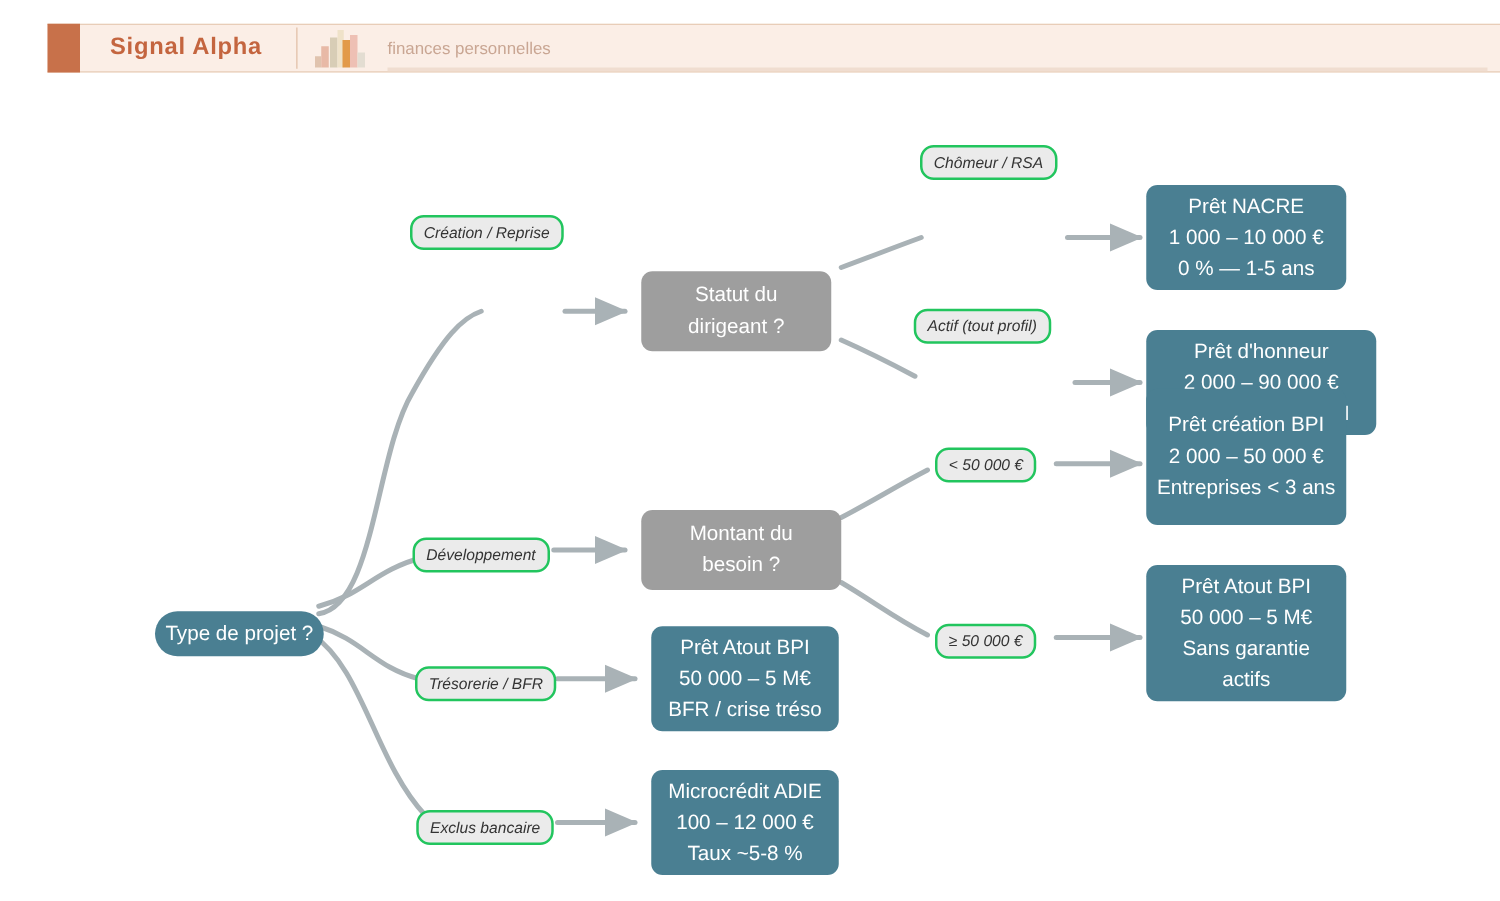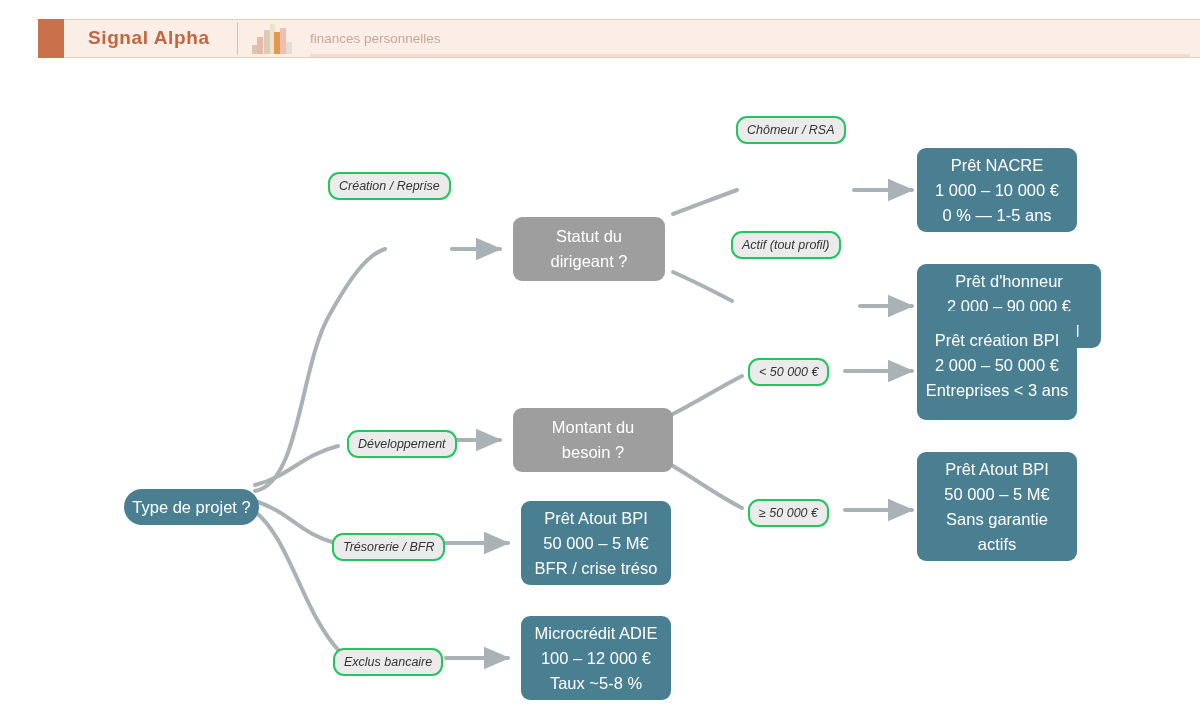--- a/index.html
+++ b/index.html
@@ -244,27 +244,27 @@
   </div>
 
   <div class="node node-leaf" style="left:521px; top:552px; width:150px; height:84px;">
     <span class="node-text">Microcrédit ADIE
 100 – 12 000 €
 Taux ~5-8 %</span>
   </div>
 
   <div class="edge-label" style="left:328px; top:108px;">Création / Reprise</div>
 
-  <div class="edge-label" style="left:347px; top:366px;">Développement</div>
+  <div class="edge-label" style="left:330px; top:366px;">Développement</div>
 
   <div class="edge-label" style="left:332px; top:469px;">Trésorerie / BFR</div>
 
   <div class="edge-label" style="left:333px; top:584px;">Exclus bancaire</div>
 
   <div class="edge-label" style="left:736px; top:52px;">Chômeur / RSA</div>
 
-  <div class="edge-label" style="left:731px; top:167px;">Actif (tout profil)</div>
+  <div class="edge-label" style="left:731px; top:183px;">Actif (tout profil)</div>
 
   <div class="edge-label" style="left:748px; top:294px;">&lt; 50 000 €</div>
 
   <div class="edge-label" style="left:748px; top:435px;">≥ 50 000 €</div>
 
 </div>
 
 </body></html>

